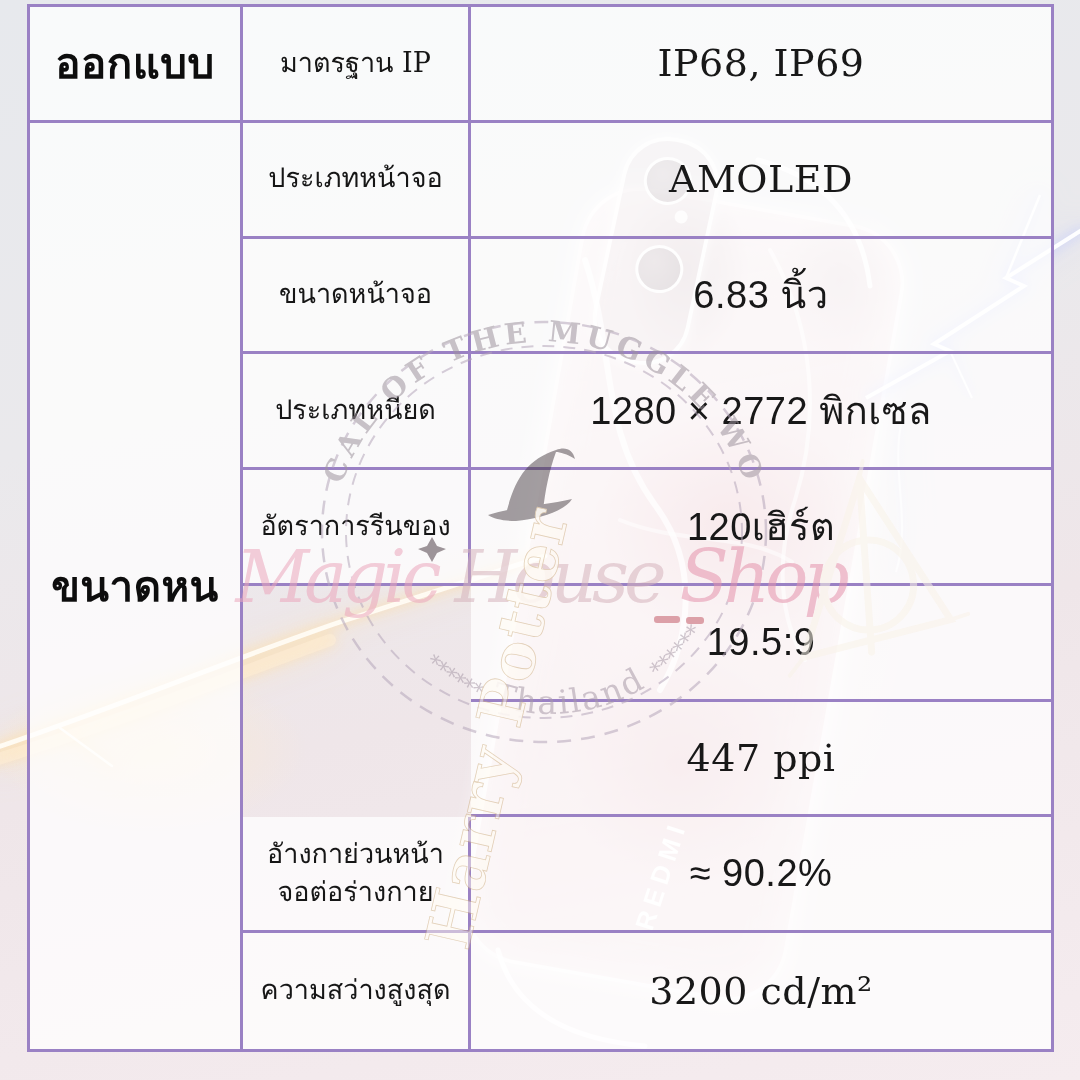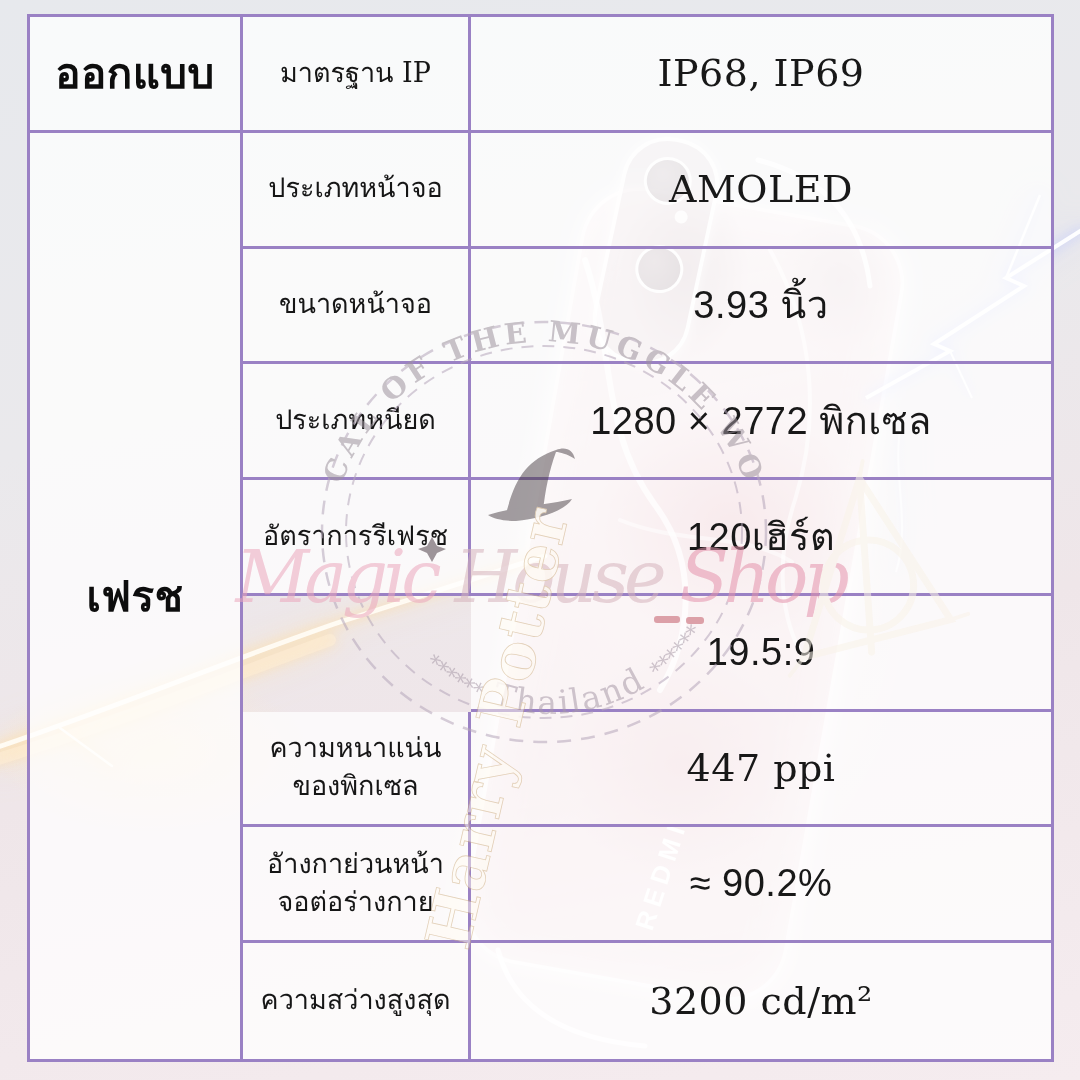--- a/index.html
+++ b/index.html
@@ -31,21 +31,21 @@
   .lens2{left:28px;top:104px;width:42px;height:42px;}
   .flash{position:absolute;left:56px;top:66px;width:13px;height:13px;border-radius:50%;
     background:rgba(255,255,255,.85);}
   .warm-glow{position:absolute;left:-60px;top:640px;width:420px;height:220px;border-radius:50%;
     background:radial-gradient(closest-side,rgba(255,236,200,.6),rgba(255,236,200,0) 75%);}
   svg{display:block;}
   .bolt-cool{filter:drop-shadow(0 0 6px rgba(185,195,255,.95)) drop-shadow(0 0 14px rgba(205,215,255,.6));}
   .bolt-warm{filter:drop-shadow(0 0 6px rgba(255,220,160,.95)) drop-shadow(0 0 16px rgba(255,230,180,.6));}
   
   .spec-table{
-    position:absolute;left:27px;top:14px;width:1027px;height:1048px;z-index:10;
+    position:absolute;left:27px;top:4px;width:1027px;height:1048px;z-index:10;
     display:grid;grid-template-columns:213px 228px 1fr;grid-template-rows:repeat(9,1fr);
     border:3px solid #9a81c4;box-sizing:border-box;
   }
   .cell{display:flex;align-items:center;justify-content:center;text-align:center;
     background:rgba(255,255,255,.75);border-right:3px solid #9a81c4;border-bottom:3px solid #9a81c4;
     padding:4px 10px;box-sizing:border-box;}
   .sec{grid-column:1;font-size:42px;font-weight:bold;color:#0d0d0d;letter-spacing:.5px;}
   .sec-design{grid-row:1;}
   .sec-display{grid-row:2/10;border-bottom:none;}
   .lbl{grid-column:2;font-size:27px;color:#161616;line-height:1.4;}
@@ -99,37 +99,36 @@
 
       <text transform="translate(652 932) rotate(-72)" font-family="Liberation Sans, sans-serif" font-size="26" font-weight="bold" letter-spacing="6" fill="rgba(255,255,255,.95)">REDMI</text>
     </svg>
   </div>
 
   <div class="spec-table">
     <div class="cell sec sec-design">ออกแบบ</div>
     <div class="cell lbl serif">มาตรฐาน IP</div>
     <div class="cell val serif">IP68, IP69</div>
 
-    <div class="cell sec sec-display">เฟรช</div>
+    <div class="cell sec sec-display">ขนาดหน</div>
 
     <div class="cell lbl">ประเภทหน้าจอ</div>
     <div class="cell val serif">AMOLED</div>
 
     <div class="cell lbl">ขนาดหน้าจอ</div>
-    <div class="cell val">3.93 นิ้ว</div>
+    <div class="cell val">6.83 นิ้ว</div>
 
     <div class="cell lbl">ประเภทหนียด</div>
     <div class="cell val">1280 × 2772 พิกเซล</div>
 
-    <div class="cell lbl">อัตราการรีเฟรช</div>
+    <div class="cell lbl">อัตราการรีนของ</div>
     <div class="cell val">120เฮิร์ต</div>
 
     <div class="cell val">19.5:9</div>
 
-    <div class="cell lbl">ความหนาแน่นของ​พิกเซล</div>
     <div class="cell val serif">447 ppi</div>
 
     <div class="cell lbl">อัางกาย่วนหน้าจอต่อ​ร่างกาย</div>
     <div class="cell val">≈ 90.2%</div>
 
     <div class="cell lbl last-row">ความสว่างสูงสุด</div>
     <div class="cell val serif last-row">3200 cd/m²</div>
   </div>
 
   <svg class="wm" width="1080" height="1080" viewBox="0 0 1080 1080">

